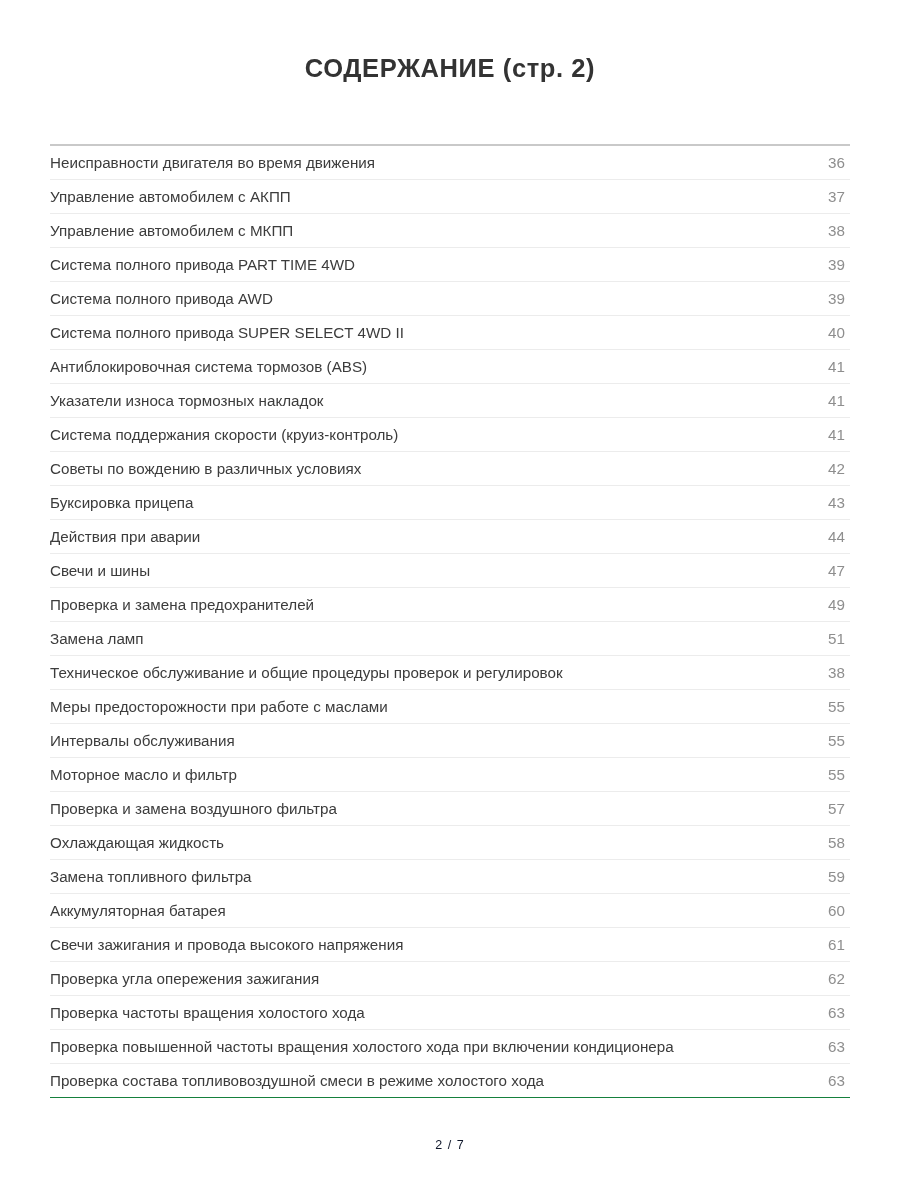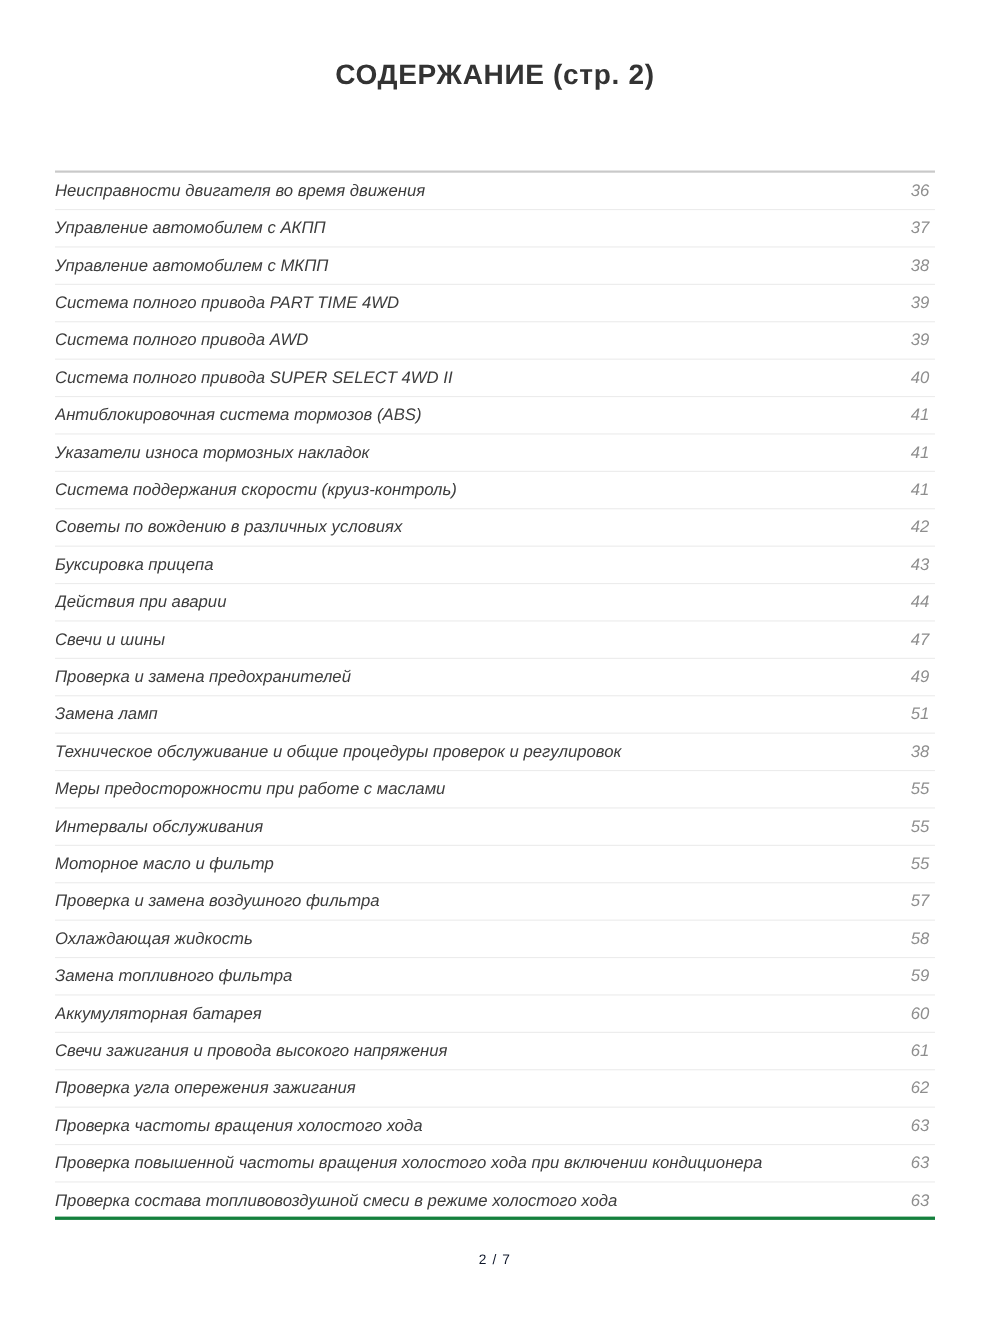--- a/index.html
+++ b/index.html
@@ -28,23 +28,22 @@
     font-size: 25.5px;
     font-weight: bold;
     letter-spacing: 0.6px;
     color: #333333;
     margin: 12px;
     padding-top: 40px;
     padding-bottom: 0;
     line-height: 32px;
   }
   .toc-wrap {
-    margin: 15px 50px;
+    margin: 4px 50px;
     padding-top: 44px;
-    font-style: italic;
   }
   .toc-rule {
     height: 2px;
     background: #c9c9c9;
     width: 100%;
     margin-bottom: 0;
   }
   .toc-list {
     list-style: none;
     margin: 0;
@@ -55,21 +54,21 @@
     align-items: baseline;
     justify-content: space-between;
     height: 34px;
     box-sizing: border-box;
     border-bottom: 1px solid #ececec;
     font-size: 15.2px;
     line-height: 34px;
     color: #3c3c3c;
   }
   .toc-row:last-child {
-    border-bottom: 3px solid #15803d;
+    border-bottom: 1px solid #15803d;
   }
   .toc-label {
     white-space: nowrap;
     overflow: hidden;
     text-overflow: ellipsis;
     padding-right: 14px;
   }
   .toc-page {
     color: #8e8e8e;
     flex: 0 0 auto;

